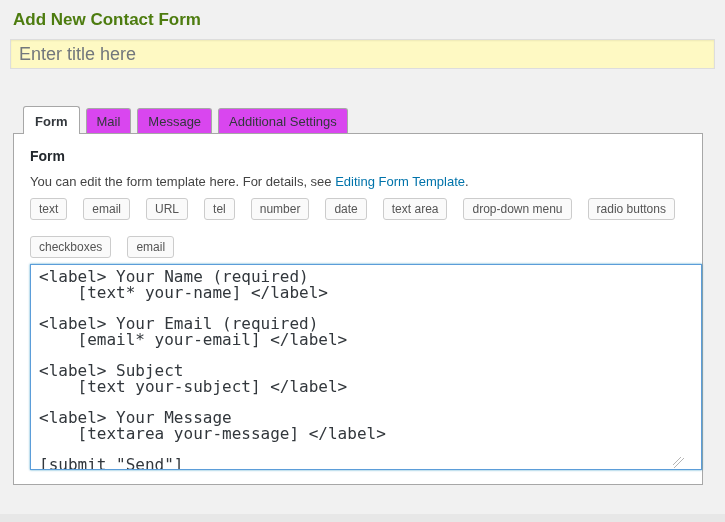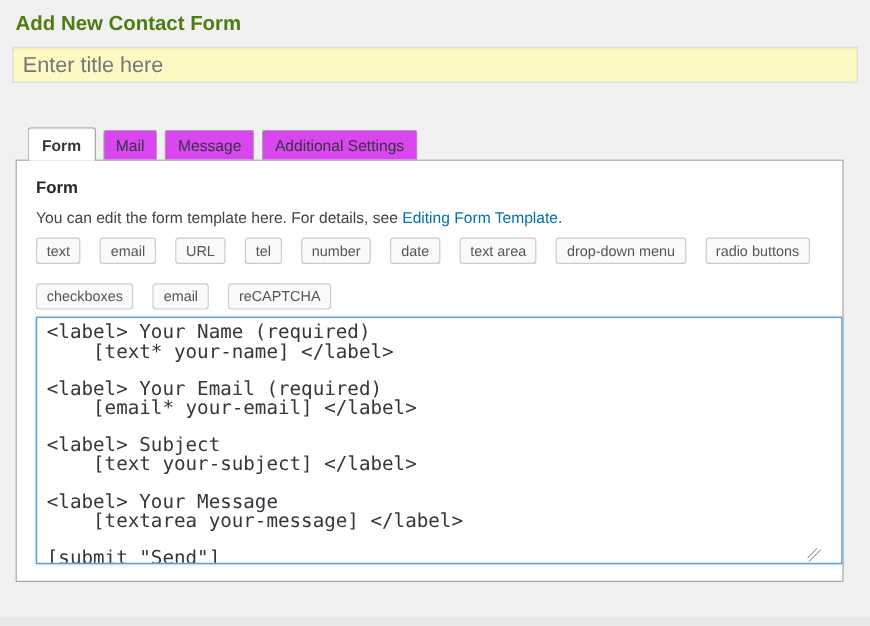--- a/index.html
+++ b/index.html
@@ -164,21 +164,20 @@
     <button class="tag-btn">email</button>
     <button class="tag-btn">URL</button>
     <button class="tag-btn">tel</button>
     <button class="tag-btn">number</button>
     <button class="tag-btn">date</button>
     <button class="tag-btn">text area</button>
     <button class="tag-btn">drop-down menu</button>
     <button class="tag-btn">radio buttons</button>
     <button class="tag-btn">checkboxes</button>
     <button class="tag-btn">email</button>
-    <button class="tag-btn">reCAPTCHA</button>
   </div>
 
   <div class="code-wrap">
     <textarea class="code-area" spellcheck="false" style="">&lt;label&gt; Your Name (required)
     [text* your-name] &lt;/label&gt;
 
 &lt;label&gt; Your Email (required)
     [email* your-email] &lt;/label&gt;
 
 &lt;label&gt; Subject

